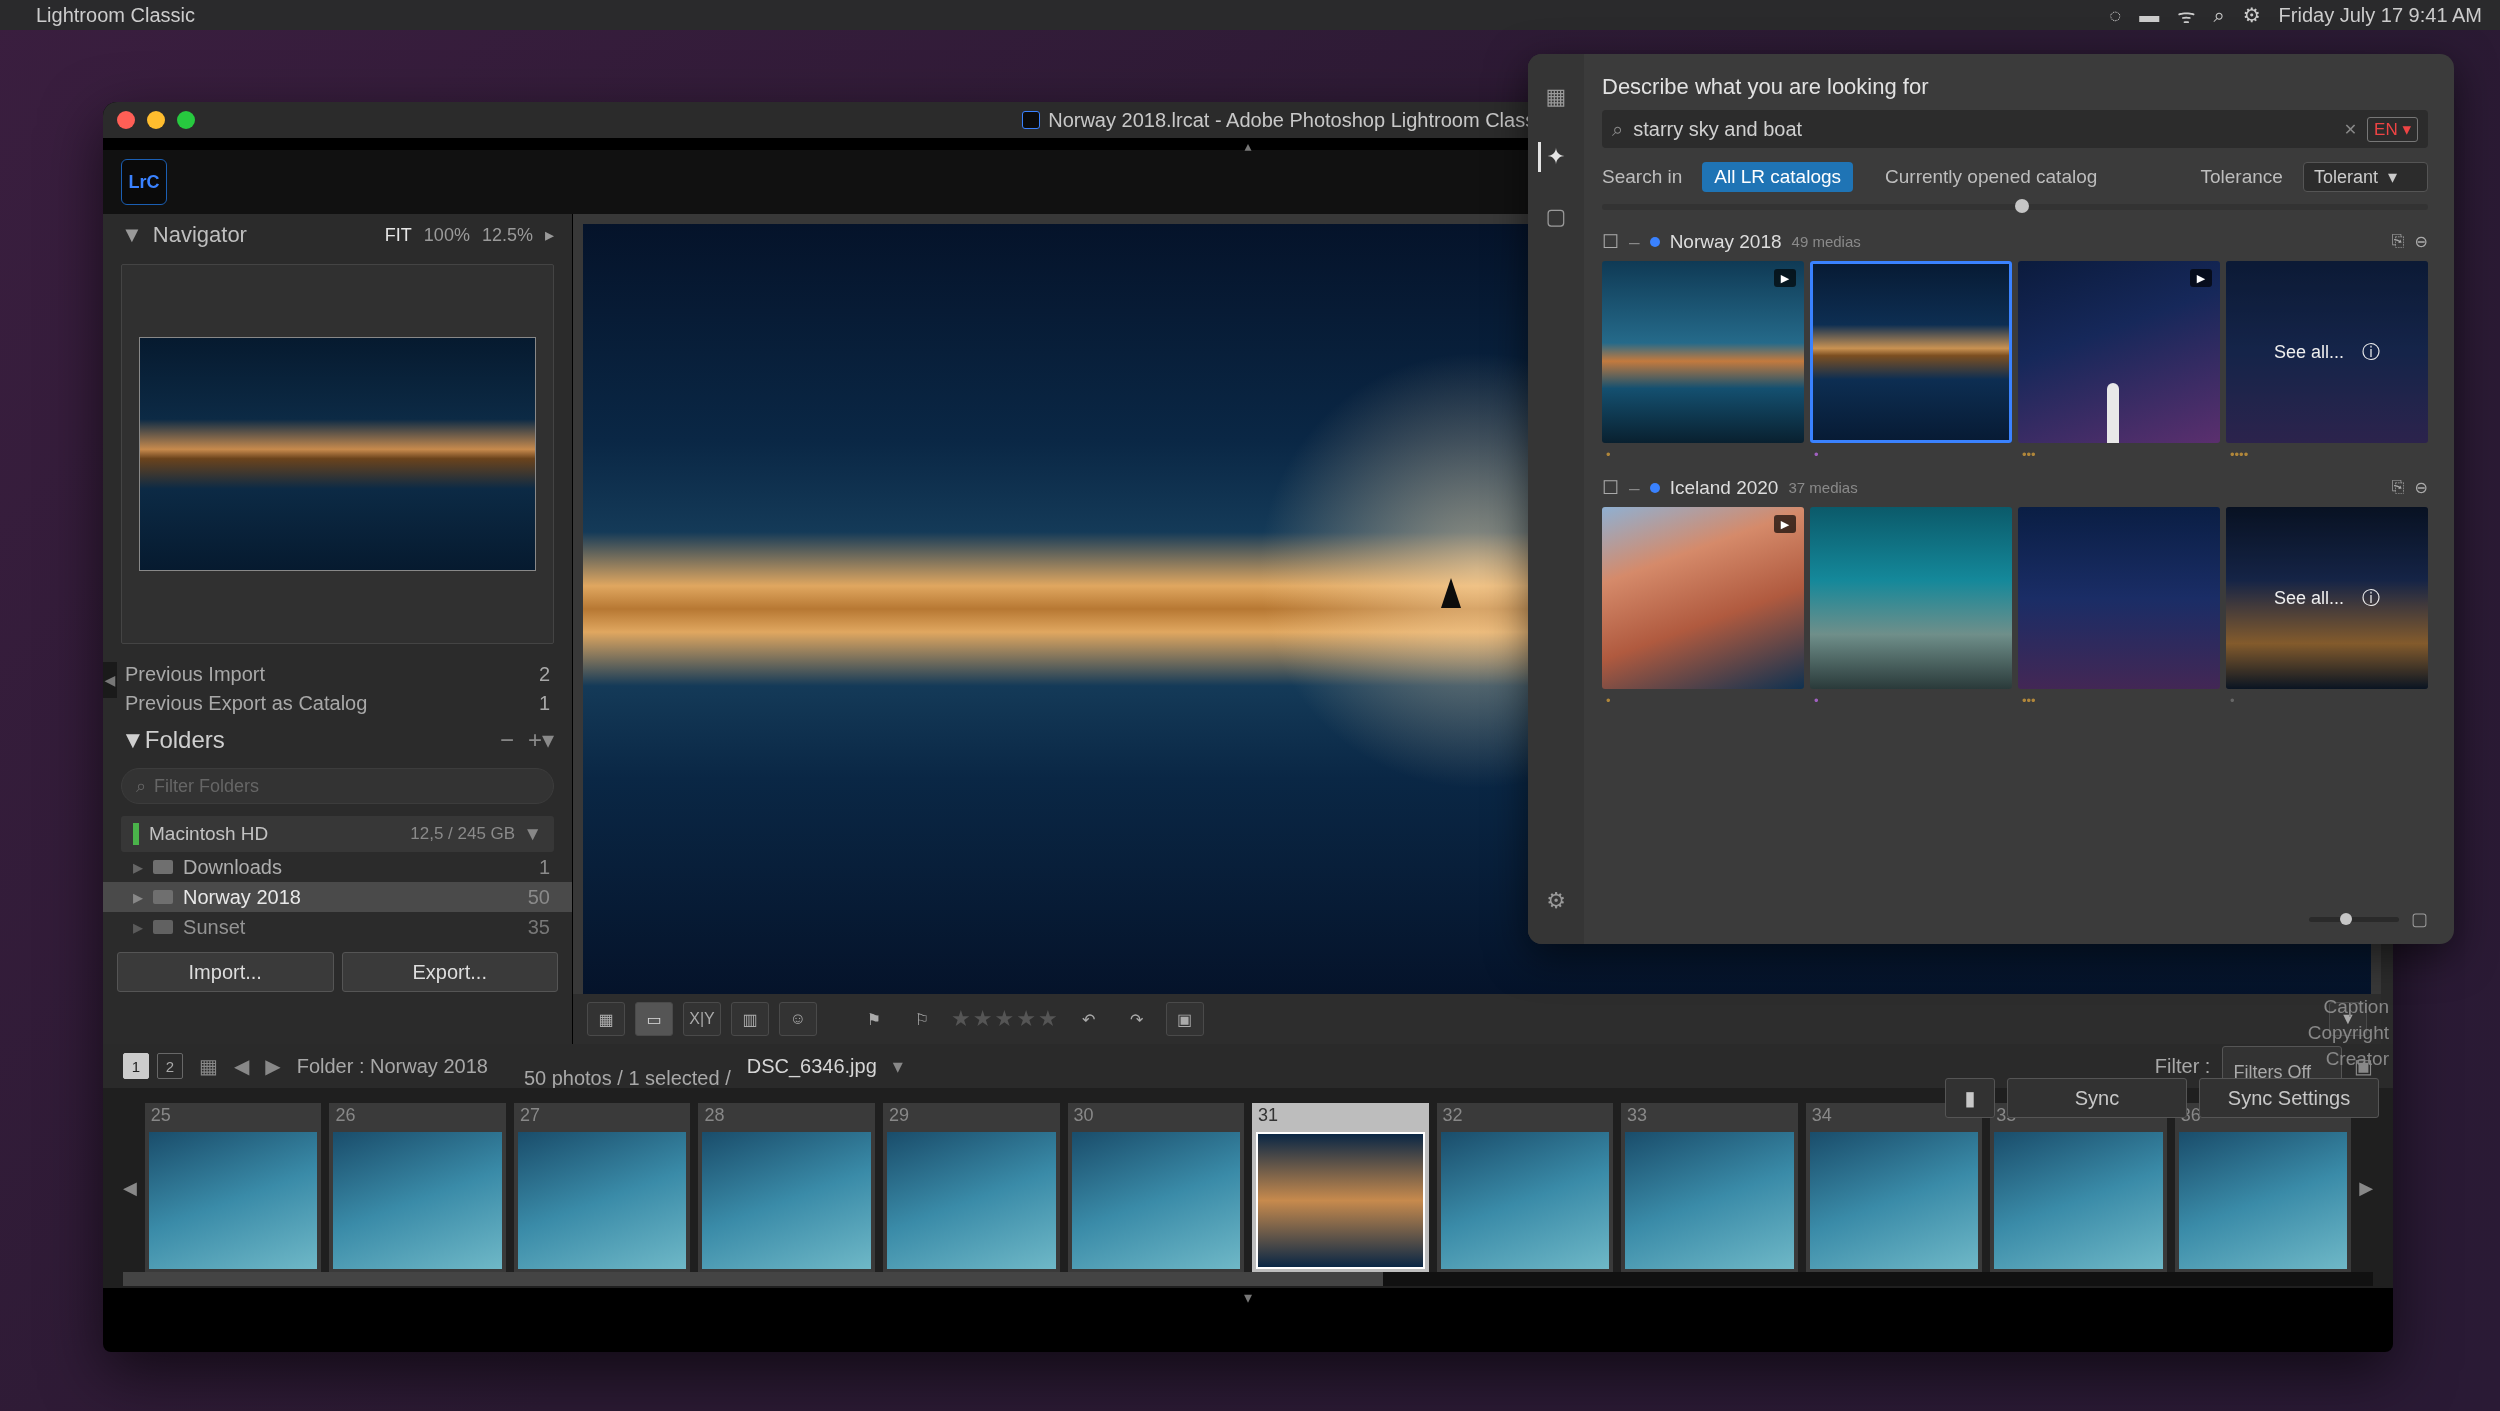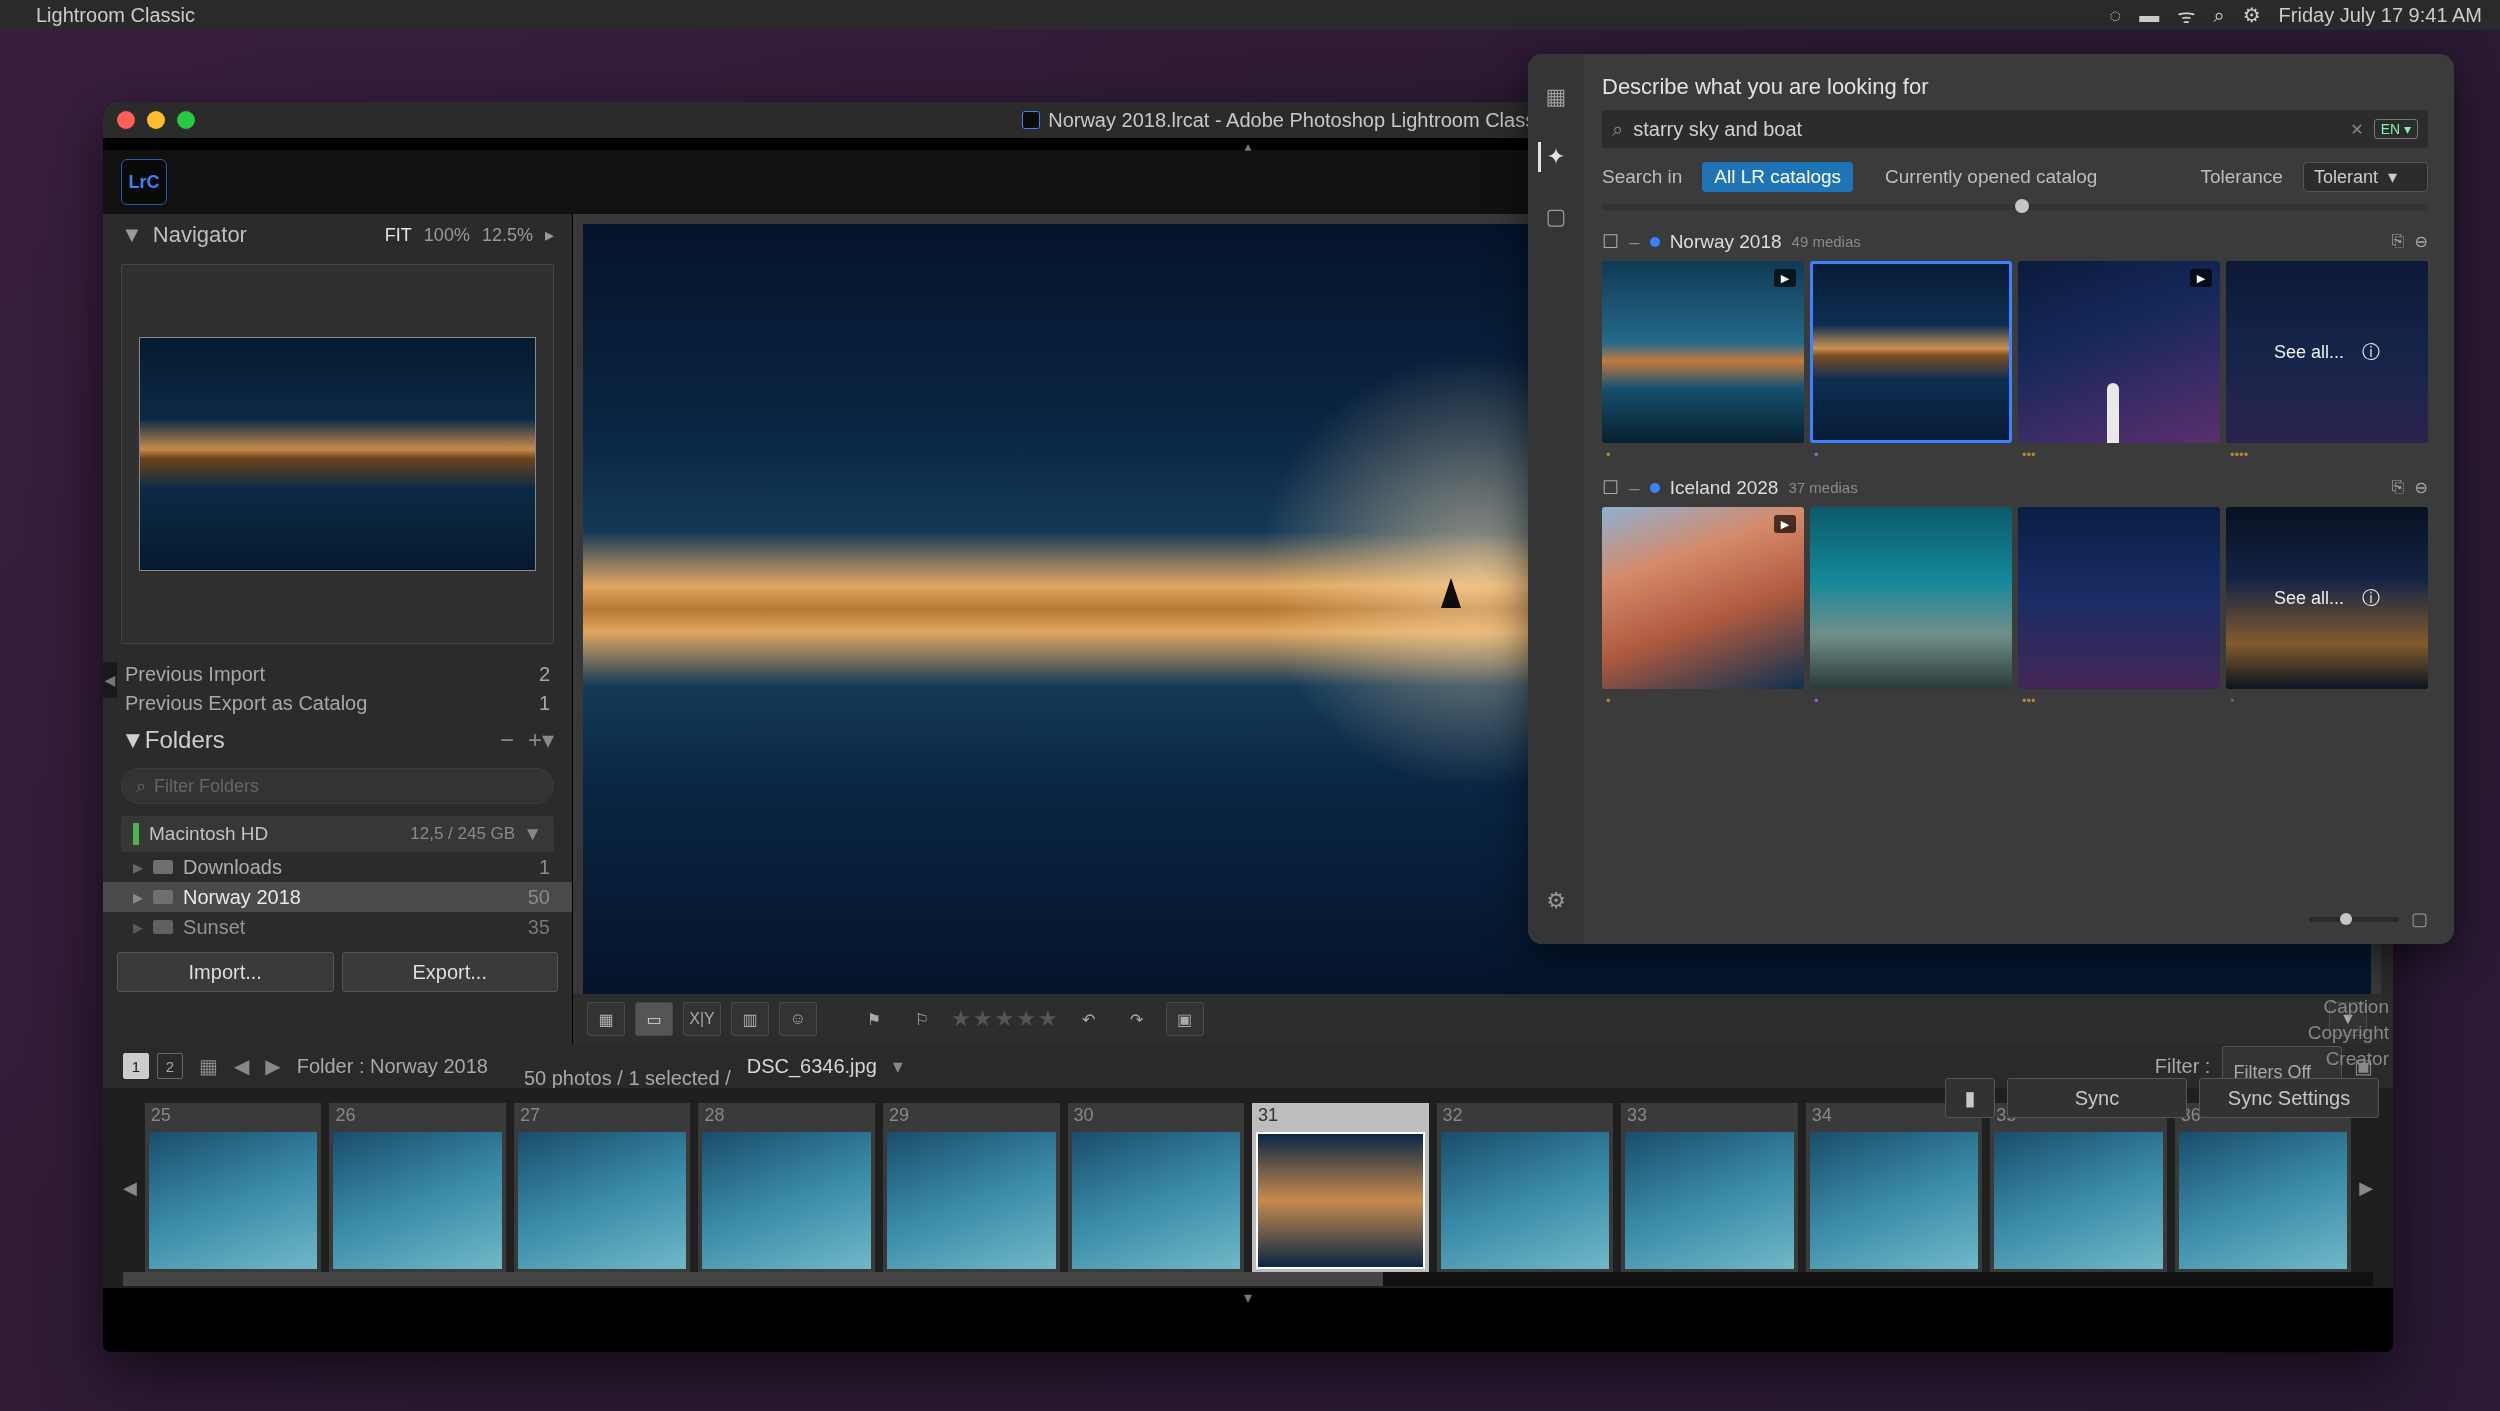--- a/index.html
+++ b/index.html
@@ -112,21 +112,21 @@
 }
 .ov-rail{ width:56px; background:#353535; display:flex; flex-direction:column; align-items:center; padding:28px 0; gap:30px;}
 .ov-rail .ic{ color:#9a9a9a; font-size:22px; width:30px; height:30px; display:flex; align-items:center; justify-content:center;}
 .ov-rail .ic.active{ color:#e4e4e4; border-left:3px solid #e4e4e4; padding-left:4px; margin-left:-7px;}
 .ov-rail .bottom{margin-top:auto;}
 .ov-body{ flex:1; padding:20px 26px 14px 18px; color:#ddd; display:flex; flex-direction:column;}
 .ov-title{ font-size:22px; color:#e2e2e2; margin-bottom:10px;}
 .ov-search{ height:38px; background:#2c2c2c; border-radius:4px; display:flex; align-items:center; padding:0 10px; gap:10px; color:#d0d0d0; font-size:20px;}
 .ov-search .mag{color:#888;}
 .ov-search .close{margin-left:auto;color:#888;font-size:16px;}
-.ov-lang{border:1px solid #777;color:#86efac;font-size:14px;padding:1px 6px;border-radius:3px;}
+.ov-lang{border:1px solid #777;color:#ef4444;font-size:17px;padding:1px 6px;border-radius:3px;}
 .ov-filters{ display:flex; align-items:center; gap:20px; margin-top:14px; font-size:19px; color:#bdbdbd;}
 .pill{ padding:4px 12px; border-radius:4px;}
 .pill.active{ background:#1f74b5; color:#fff;}
 .tol-label{ margin-left:auto;}
 .tol-select{ background:#2c2c2c;border:1px solid #555;color:#ccc;padding:3px 30px 3px 10px;border-radius:4px;font-size:18px;}
 .ov-slider{ height:6px; background:#333; border-radius:3px; margin:12px 0 6px; position:relative;}
 .ov-slider .knob{ position:absolute; top:-5px; left:50%; width:14px;height:14px;border-radius:50%;background:#c6c6c6;}
 .cat-row{ display:flex; align-items:center; gap:10px; margin-top:14px; font-size:19px;}
 .cat-row .dash{color:#888;}
 .cat-dot{width:10px;height:10px;border-radius:50%;background:#3a82ff;display:inline-block;}
@@ -441,21 +441,21 @@
       <span>•</span>
         <span class="p">•</span>
         <span>•••</span>
         <span>••••</span>
     </div>
 
     <div class="cat-row">
       <span style="color:#aaa;">☐</span>
       <span class="dash">–</span>
       <span class="cat-dot"></span>
-      <span>Iceland 2028</span>
+      <span>Iceland 2020</span>
       <span class="cat-count">37 medias</span>
       <div class="cat-actions">
         <span>⎘</span>
         <span>⊖</span>
       </div>
     </div>
     <div class="result-row">
       <div class="res-thumb rt-e">
           <div class="play">▶</div>
         </div>

